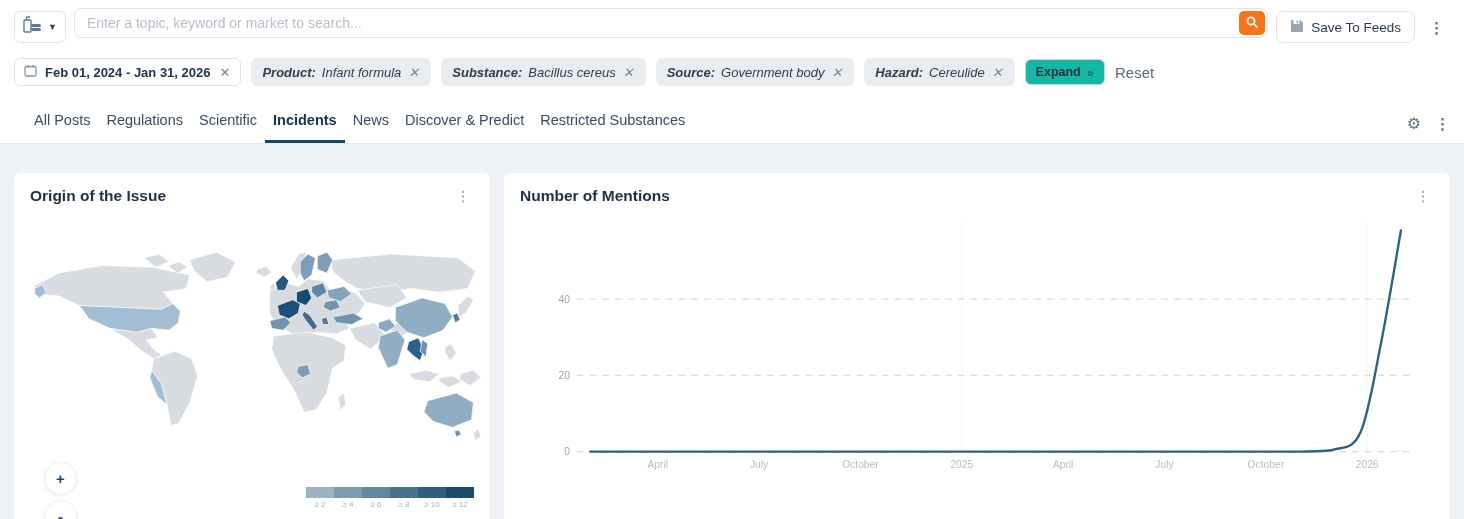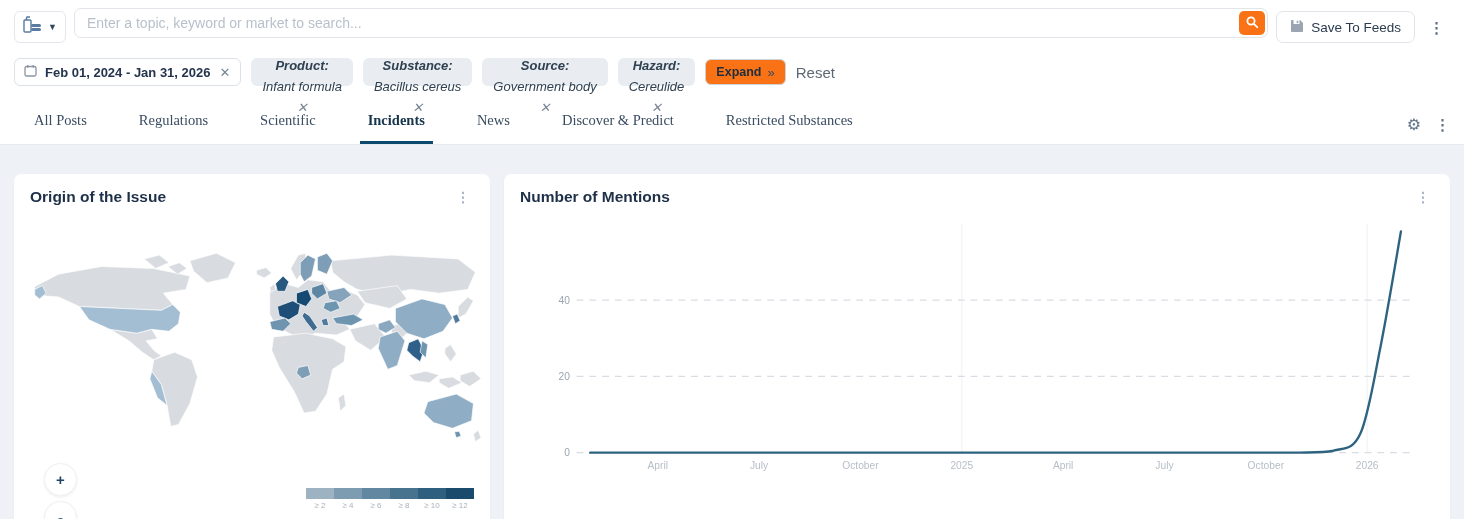--- a/index.html
+++ b/index.html
@@ -14,29 +14,29 @@
   .search-wrap input { width:100%; height:30px; border:1px solid #e1e5ea; border-radius:7px; padding:0 40px 0 12px; font-size:14px; color:#33465c; font-family:"Liberation Sans",sans-serif; outline:none; }
   .search-wrap input::placeholder { color:#b8c1cb; }
   .search-btn { position:absolute; right:3px; top:3px; width:26px; height:24px; border:none; border-radius:5px; background:#f97316; display:flex; align-items:center; justify-content:center; cursor:pointer; }
   .save-btn { display:flex; align-items:center; gap:7px; height:32px; background:#fff; border:1px solid #e1e5ea; border-radius:7px; padding:4px 13px; font-size:13.5px; color:#2c3b4e; cursor:pointer; font-family:"Liberation Sans",sans-serif; white-space:nowrap; }
   .kebab { color:#5d6b7c; font-size:15px; font-weight:bold; letter-spacing:0; line-height:1; padding:4px 6px; cursor:pointer; }
 
   
   .filterbar { display:flex; align-items:center; gap:10px; padding:6px 14px 10px 14px; background:#fff; }
   .date-chip { display:flex; align-items:center; gap:8px; border:1px solid #dce1e7; border-radius:6px; background:#fff; height:28px; padding:0 9px; font-size:13px; font-weight:bold; color:#24344d; cursor:pointer; white-space:nowrap; }
   .chip-x { color:#7a8694; font-size:13px; font-weight:normal; cursor:pointer; padding:0 1px; }
-  .chip { display:flex; align-items:center; gap:6px; background:#e9edf2; border-radius:6px; height:28px; padding:0 11px; font-size:13px; font-style:italic; color:#2f4050; cursor:pointer; white-space:nowrap;flex-direction:column; }
+  .chip { display:flex; align-items:center; gap:6px; background:#e9edf2; border-radius:6px; height:28px; padding:0 11px; font-size:13px; font-style:italic; color:#2f4050; cursor:pointer; white-space:nowrap; }
   .chip b { font-weight:bold; }
-  .expand-btn { display:flex; align-items:center; gap:6px; border:1px solid #ccd3da; background:#f97316; border-radius:6px; height:26px; padding:0 10px; font-size:12.5px; font-weight:bold; color:#1f2d3d; cursor:pointer; font-family:"Liberation Sans",sans-serif; }
+  .expand-btn { display:flex; align-items:center; gap:6px; border:1px solid #ccd3da; background:#14b8a6; border-radius:6px; height:26px; padding:0 10px; font-size:12.5px; font-weight:bold; color:#1f2d3d; cursor:pointer; font-family:"Liberation Sans",sans-serif; }
   .expand-btn .chev { font-weight:normal; color:#3a4a5c; font-size:13px; }
   .reset { font-size:15px; color:#5c6774; cursor:pointer; }
 
   
   .tabbar { display:flex; align-items:flex-end; padding:10px 14px 0 26px; background:#fff; border-bottom:1px solid #e7eaee; }
-  .tabs { display:flex; gap:36px; flex:1;font-family:Liberation Serif, serif; }
+  .tabs { display:flex; flex:1; }
   .tab { font-size:14.5px; color:#3a4c60; padding:6px 8px 12px 8px; cursor:pointer; white-space:nowrap; }
   .tab.active { color:#16344a; font-weight:bold; border-bottom:3px solid #0c4a6e; }
   .tab-icons { display:flex; align-items:center; gap:14px; padding-bottom:10px; }
   .gear { color:#61758a; font-size:16px; line-height:1; cursor:pointer; }
   .tab-kebab { color:#5f7184; font-size:15px; font-weight:bold; cursor:pointer; }
 
   
   .content { background:#eef1f5; height:388px; padding:29px 14px 0 14px; display:flex; gap:14px; }
   .card { background:#fff; border-radius:7px; box-shadow:0 1px 2px rgba(16,24,40,.06); height:356px; position:relative; }
   .card-map { width:476px; padding:14px 16px; }

